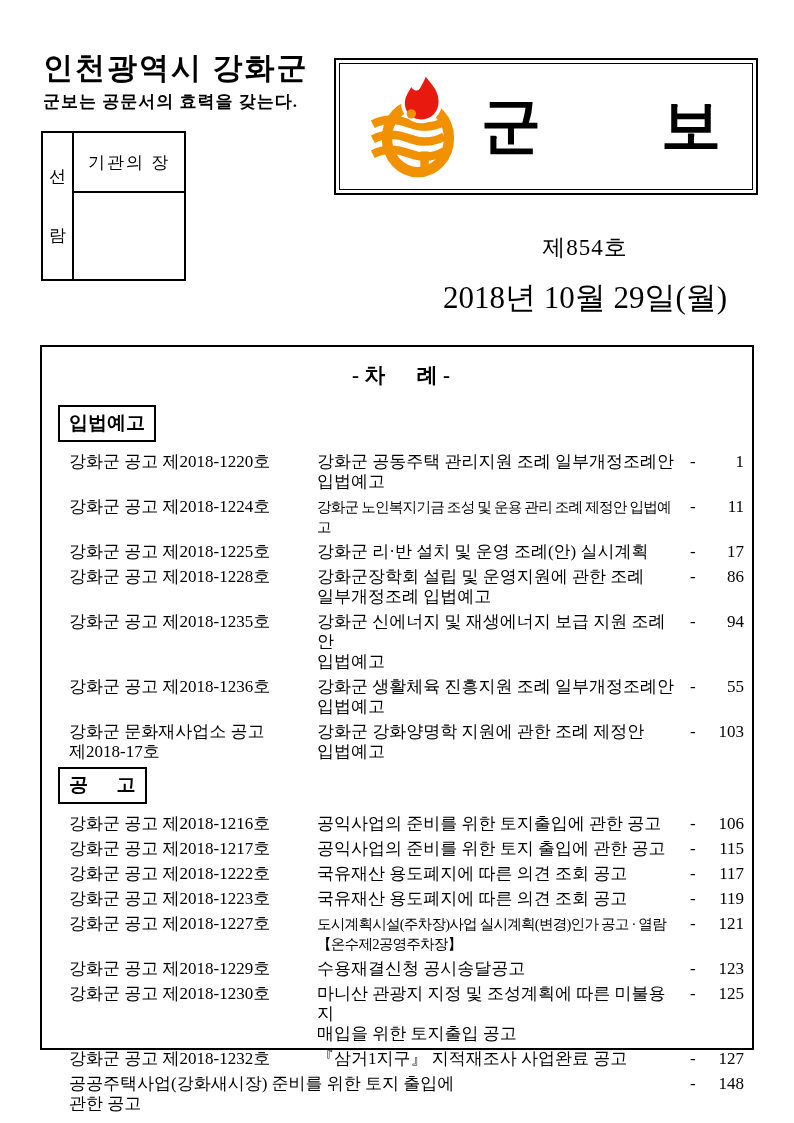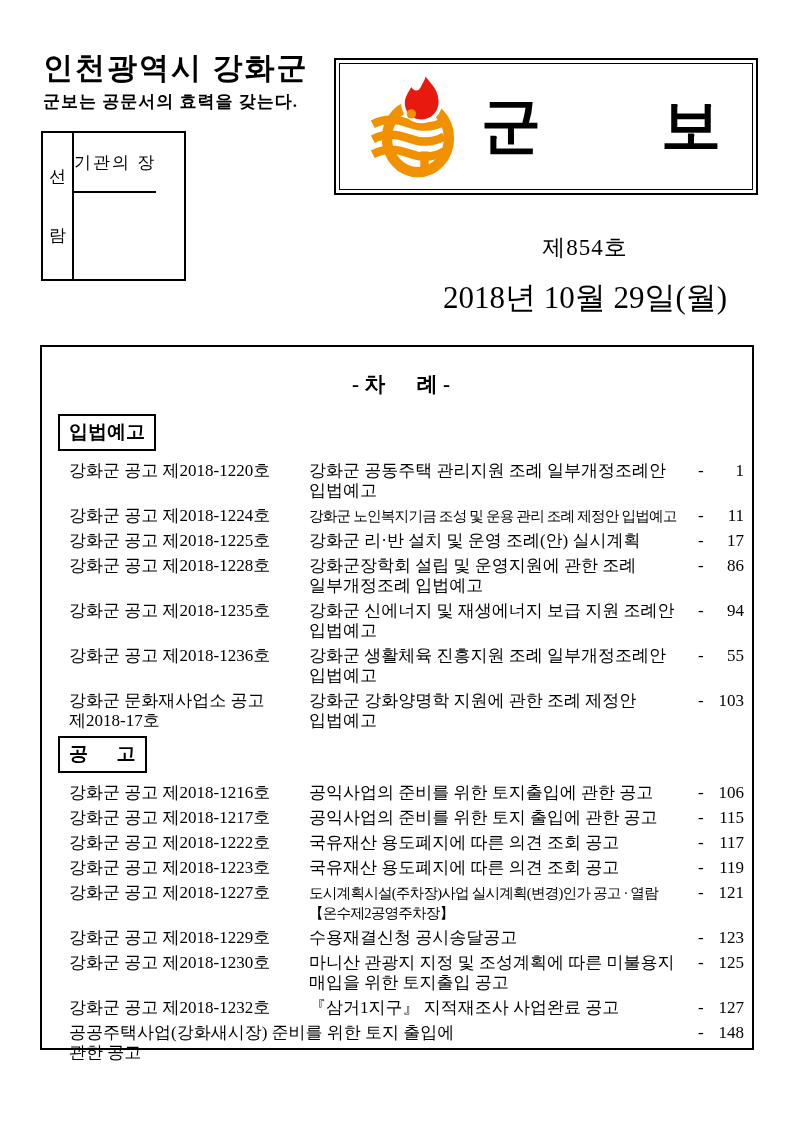--- a/index.html
+++ b/index.html
@@ -7,39 +7,39 @@
   body {
     width:794px; height:1123px; position:relative; overflow:hidden;
     font-family:"Liberation Serif","DejaVu Serif",serif; color:#000;
   }
   .org-title { position:absolute; left:43px; top:48px; font-size:30px; font-weight:bold; letter-spacing:2px; }
   .org-sub   { position:absolute; left:43px; top:90px; font-size:17px; font-weight:bold; letter-spacing:1px; }
 
   
   .approval { position:absolute; left:41px; top:131px; width:145px; height:150px; border:2px solid #000; display:flex; }
   .appr-left { width:31px; border-right:2px solid #000; display:flex; flex-direction:column; justify-content:space-around; align-items:center; padding:14px 0; font-size:17px; }
-  .appr-right { flex:1; display:flex; flex-direction:row; }
+  .appr-right { flex:1; display:flex; flex-direction:column; }
   .appr-top { height:60px; border-bottom:2px solid #000; display:flex; align-items:center; justify-content:center; font-size:17px; letter-spacing:2px; }
   .appr-bottom { flex:1; }
 
   
   .gazette { position:absolute; left:334px; top:58px; width:424px; height:137px; border:2px solid #000; padding:3px; }
   .gazette-inner { width:100%; height:100%; border:1px solid #000; display:flex; align-items:center; }
   .logo { margin-left:30px; flex:none; }
   .gz-title { flex:1; text-align:center; font-size:60px; font-weight:bold; white-space:pre; padding-right:14px; }
 
   .issue-no   { position:absolute; left:440px; top:232px; width:290px; text-align:center; font-size:23px; letter-spacing:1px; }
   .issue-date { position:absolute; left:420px; top:277px; width:330px; text-align:center; font-size:31px; }
 
   
   .toc-box { position:absolute; left:40px; top:345px; width:714px; height:705px; border:2px solid #000; padding:10px 6px 0 14px; }
-  .toc-title { text-align:center; font-size:21px; font-weight:bold; white-space:pre; margin:13px 0 16px; }
+  .toc-title { text-align:center; font-size:21px; font-weight:bold; white-space:pre; margin:4px 0 16px; }
   .sec-label { display:inline-block; border:2px solid #000; padding:3px 9px 4px; font-size:19px; font-weight:bold; white-space:pre; margin:0 0 10px 2px; }
   .rows { padding-left:13px; }
-  .row { display:flex; margin-bottom:5px; font-size:17px; line-height:20px; }
+  .row { display:flex; margin-bottom:5px; font-size:17px; line-height:20px;gap:8px; }
   .c-doc   { width:240px; flex:none; white-space:pre-line; }
   .c-title { flex:1; white-space:pre-line; padding-right:4px; }
   .c-dash  { width:14px; flex:none; }
   .c-page  { width:34px; flex:none; text-align:right; padding-right:2px; }
   .fit .c-title { font-size:14.6px; letter-spacing:-0.8px; line-height:20px; }
 </style>
 </head>
 <body>
 
 <div class="org-title">인천광역시 강화군</div>

